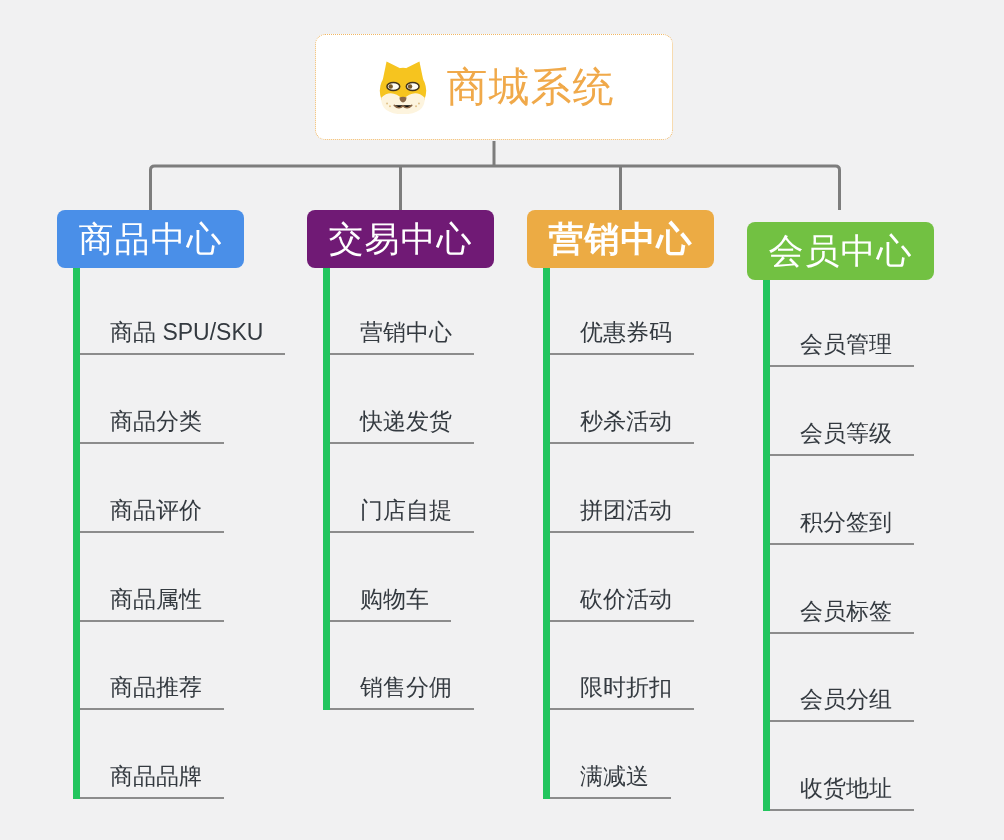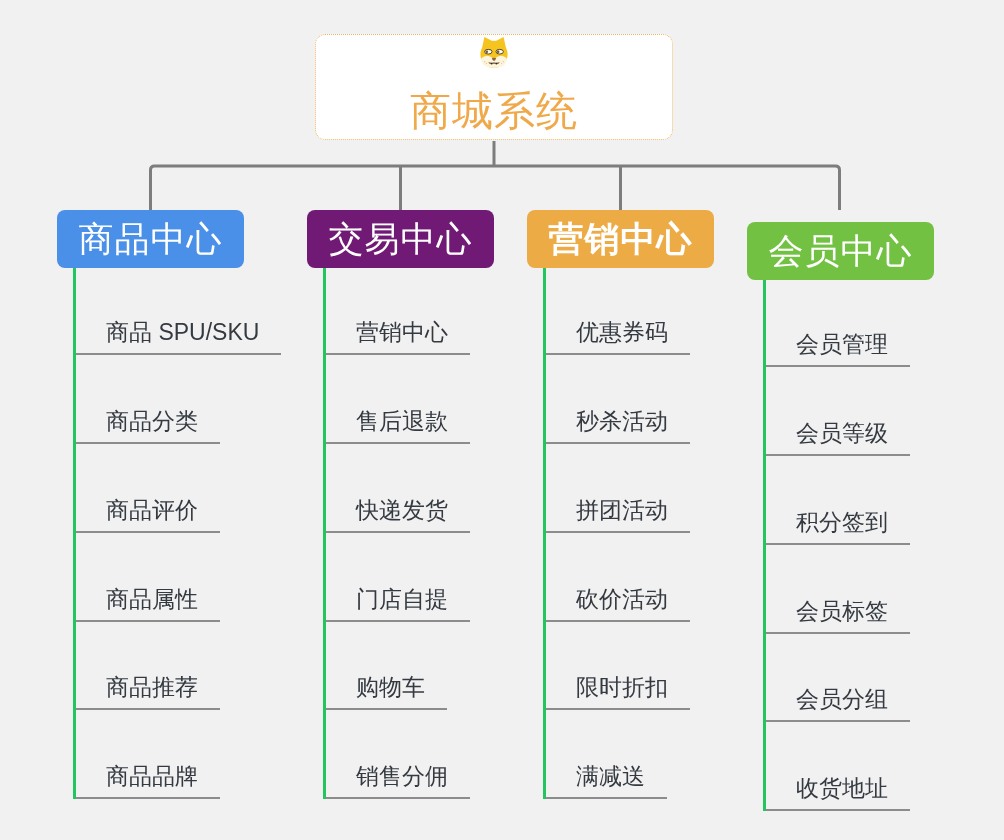--- a/index.html
+++ b/index.html
@@ -12,42 +12,42 @@
   #canvas{position:relative;width:1004px;height:840px;}
 
   
   #connectors{position:absolute;left:0;top:0;width:1004px;height:840px;}
 
   
   .root-node{
     position:absolute;left:315px;top:34px;width:358px;height:106px;
     background:#ffffff;border:1px dotted #f0b763;border-radius:10px;
     display:flex;align-items:center;justify-content:center;gap:15px;
-    box-sizing:border-box;z-index:3;flex-direction:column;
+    box-sizing:border-box;z-index:3;
   }
   .dog-icon{width:58px;height:58px;display:block;}
   .root-label{font-size:41px;letter-spacing:1px;white-space:nowrap;}
 
   
   .column{position:absolute;top:210px;width:240px;}
   .column:nth-of-type(1){left:57px;}
   .column:nth-of-type(2){left:307px;}
   .column:nth-of-type(3){left:527px;}
   .column:nth-of-type(4){left:747px;margin-top:12px;}
 
   .branch-box{
     position:relative;z-index:2;
     width:187px;height:58px;border-radius:8px;
     display:flex;align-items:center;justify-content:center;
   }
   .branch-label{color:#ffffff;font-size:35px;letter-spacing:1px;white-space:nowrap;text-align:right;}
 
   .children{
     position:absolute;left:16px;top:56px;
-    border-left:3px solid #22c55e;
+    border-left:7px solid #22c55e;
   }
   .child-item{
     height:88.9px;
     display:flex;align-items:flex-end;
     width:max-content;
     padding:0 22px 5px 30px;
     border-bottom:2px solid #8c8c8c;
     box-sizing:border-box;
   }
   .child-label{font-size:23px;color:#343a40;white-space:nowrap;}
@@ -113,23 +113,20 @@
 
   <div class="column">
     <div class="branch-box" style="background: #701a75;">
       <span class="branch-label">交易中心</span>
     </div>
     <div class="children">
           <div class="child-item">
             <span class="child-label">营销中心</span>
           </div>
           <div class="child-item">
-            <span class="child-label">售后退款</span>
-          </div>
-          <div class="child-item">
             <span class="child-label">快递发货</span>
           </div>
           <div class="child-item">
             <span class="child-label">门店自提</span>
           </div>
           <div class="child-item">
             <span class="child-label">购物车</span>
           </div>
           <div class="child-item">
             <span class="child-label">销售分佣</span>

